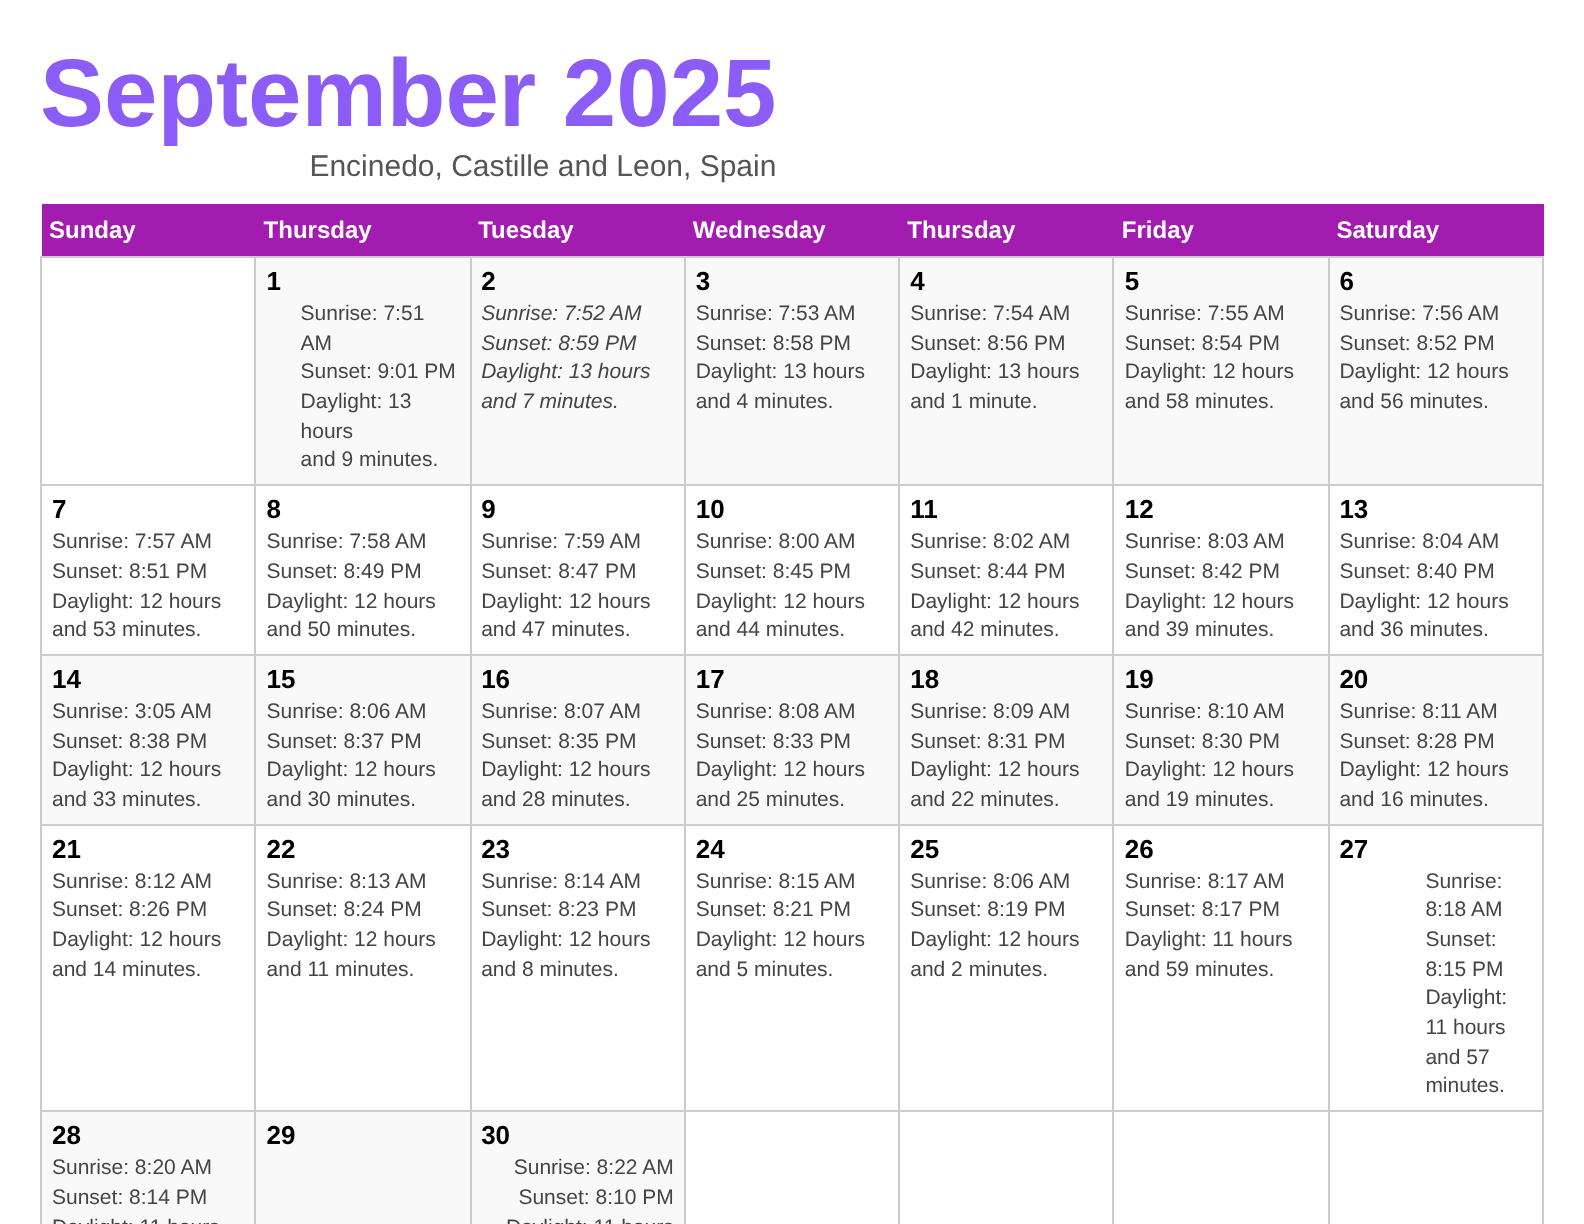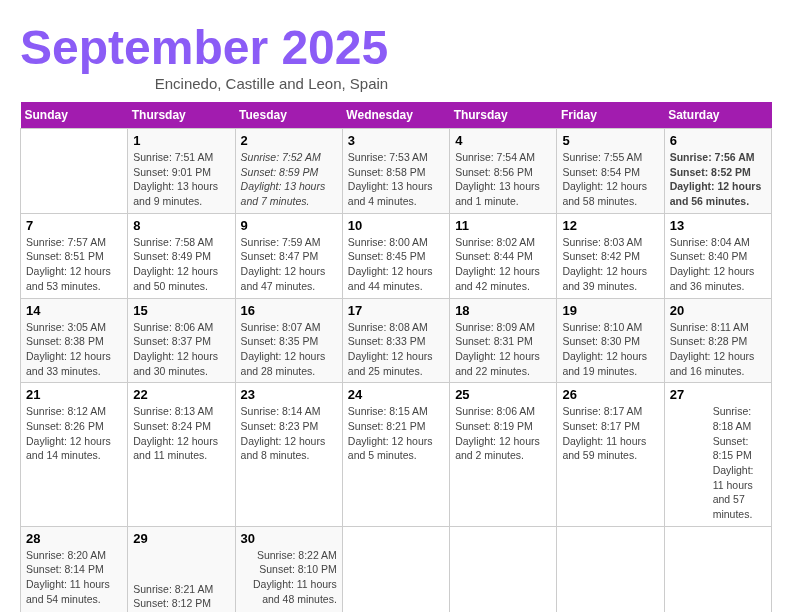--- a/index.html
+++ b/index.html
@@ -107,21 +107,21 @@
         <th>Thursday</th>
         <th>Friday</th>
         <th>Saturday</th>
       </tr>
   </thead>
   <tbody id="calendar-body">
   <tr>
         <td class="empty-cell"></td>
         <td>
           <span class="day-num">1</span>
-          <div class="day-info" style="white-space: pre-line;">Sunrise: 7:51 AM
+          <div class="day-info" style="white-space: pre-line; margin-left: 17px;">Sunrise: 7:51 AM
 Sunset: 9:01 PM
 Daylight: 13 hours
 and 9 minutes.</div>
         </td>
         <td>
           <span class="day-num">2</span>
           <div class="day-info" style="white-space: pre-line; font-style: italic;">Sunrise: 7:52 AM
 Sunset: 8:59 PM
 Daylight: 13 hours
 and 7 minutes.</div>
@@ -142,21 +142,21 @@
         </td>
         <td>
           <span class="day-num">5</span>
           <div class="day-info" style="white-space: pre-line;">Sunrise: 7:55 AM
 Sunset: 8:54 PM
 Daylight: 12 hours
 and 58 minutes.</div>
         </td>
         <td>
           <span class="day-num">6</span>
-          <div class="day-info" style="white-space: pre-line; font-weight: bold;">Sunrise: 7:56 AM
+          <div class="day-info" style="white-space: pre-line;">Sunrise: 7:56 AM
 Sunset: 8:52 PM
 Daylight: 12 hours
 and 56 minutes.</div>
         </td>
       </tr>
       <tr>
         <td>
           <span class="day-num">7</span>
           <div class="day-info" style="white-space: pre-line;">Sunrise: 7:57 AM
 Sunset: 8:51 PM

